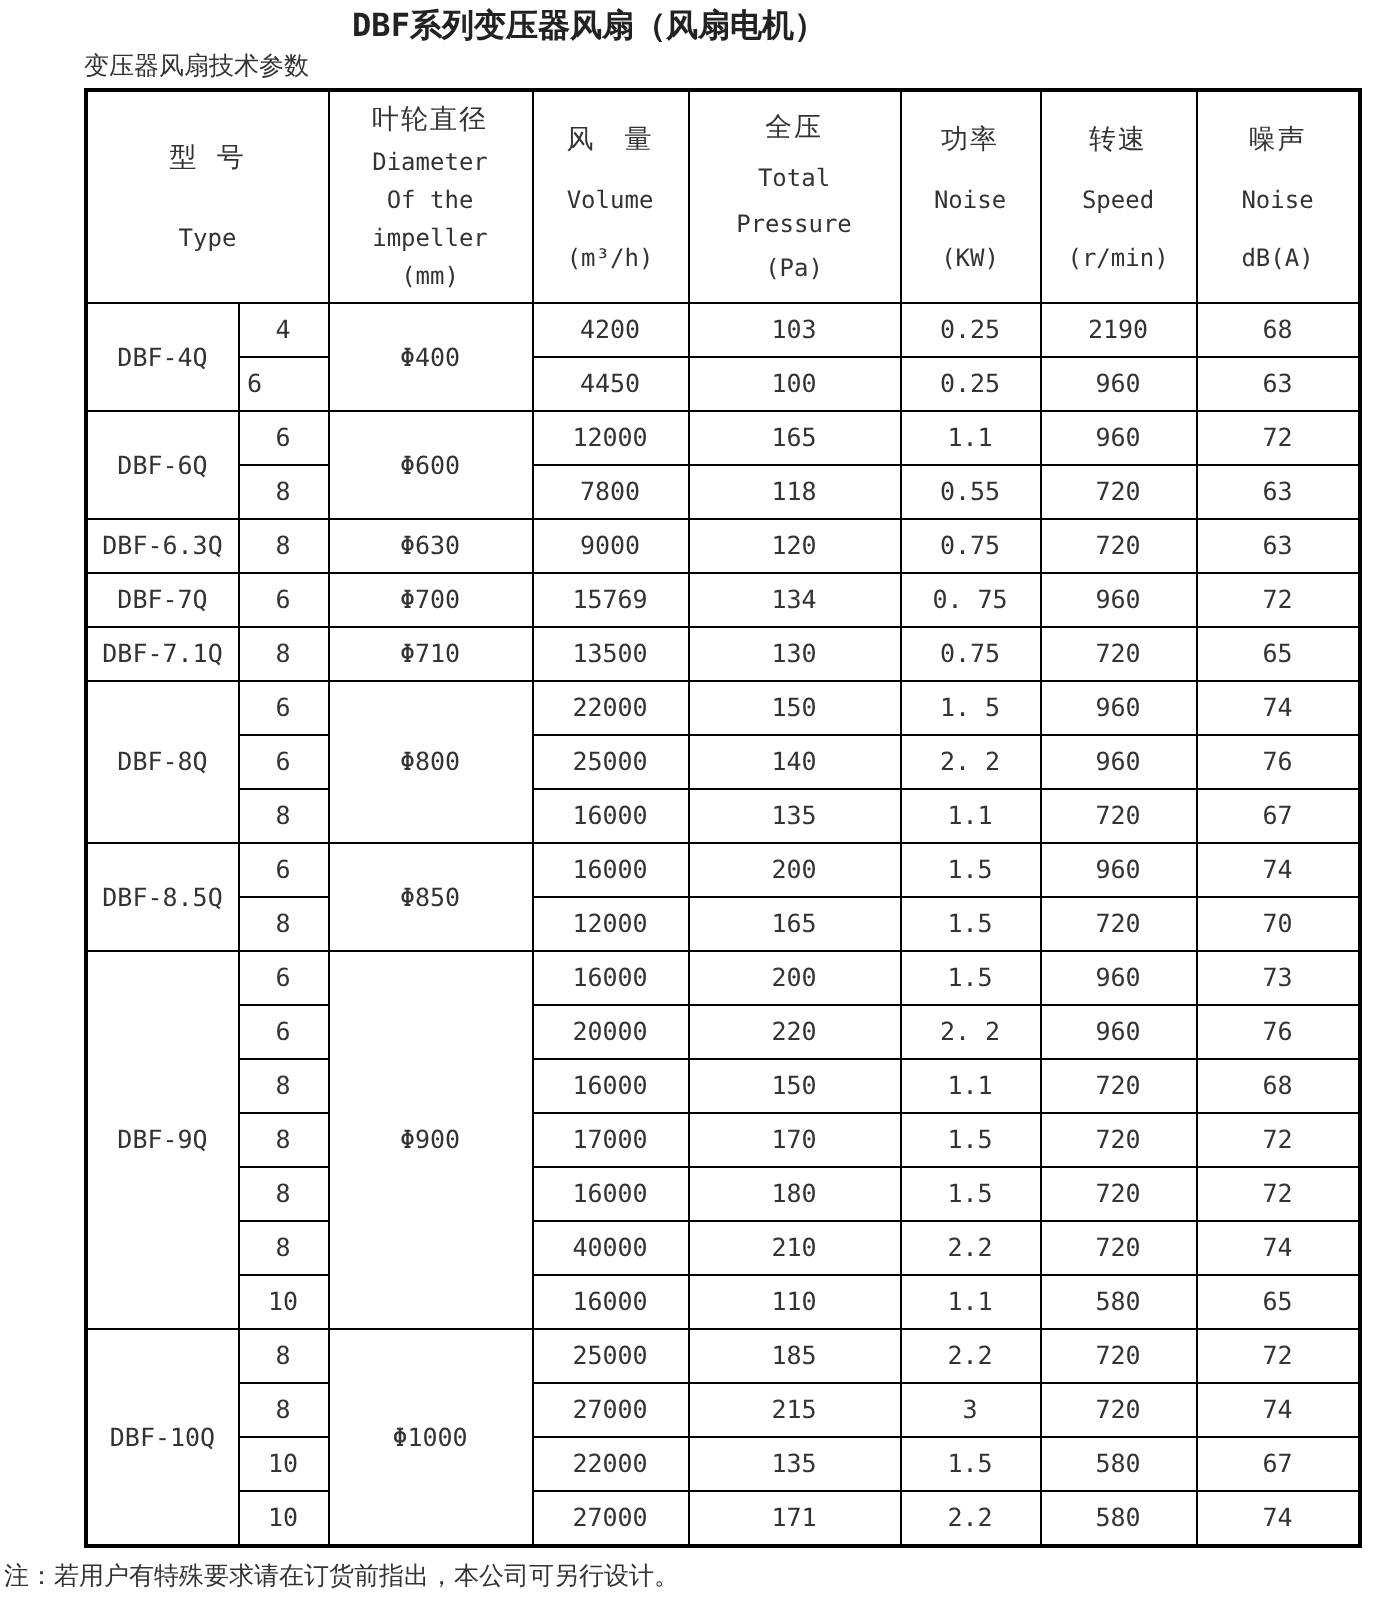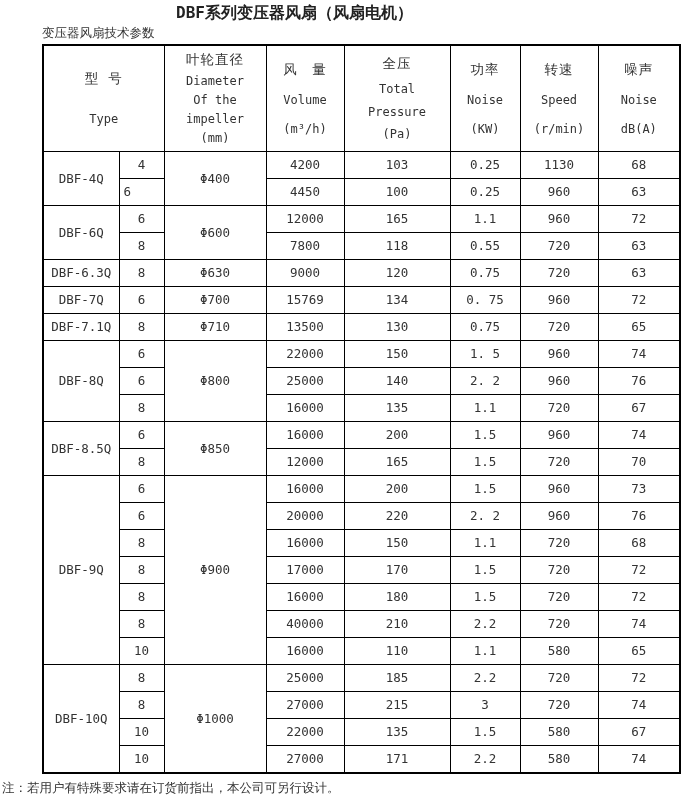--- a/index.html
+++ b/index.html
@@ -113,21 +113,21 @@
         </tr>
       </thead>
     <tbody id="spec-body">
         <tr>
           <td rowspan="2" class="model">DBF-4Q</td>
           <td class="pole">4</td>
           <td rowspan="2" class="diam">Φ400</td>
           <td>4200</td>
           <td>103</td>
           <td>0.25</td>
-          <td>1130</td>
+          <td>2190</td>
           <td>68</td>
         </tr>
         <tr>
           <td class="pole align-left">6</td>
           <td>4450</td>
           <td>100</td>
           <td>0.25</td>
           <td>960</td>
           <td>63</td>
         </tr>

